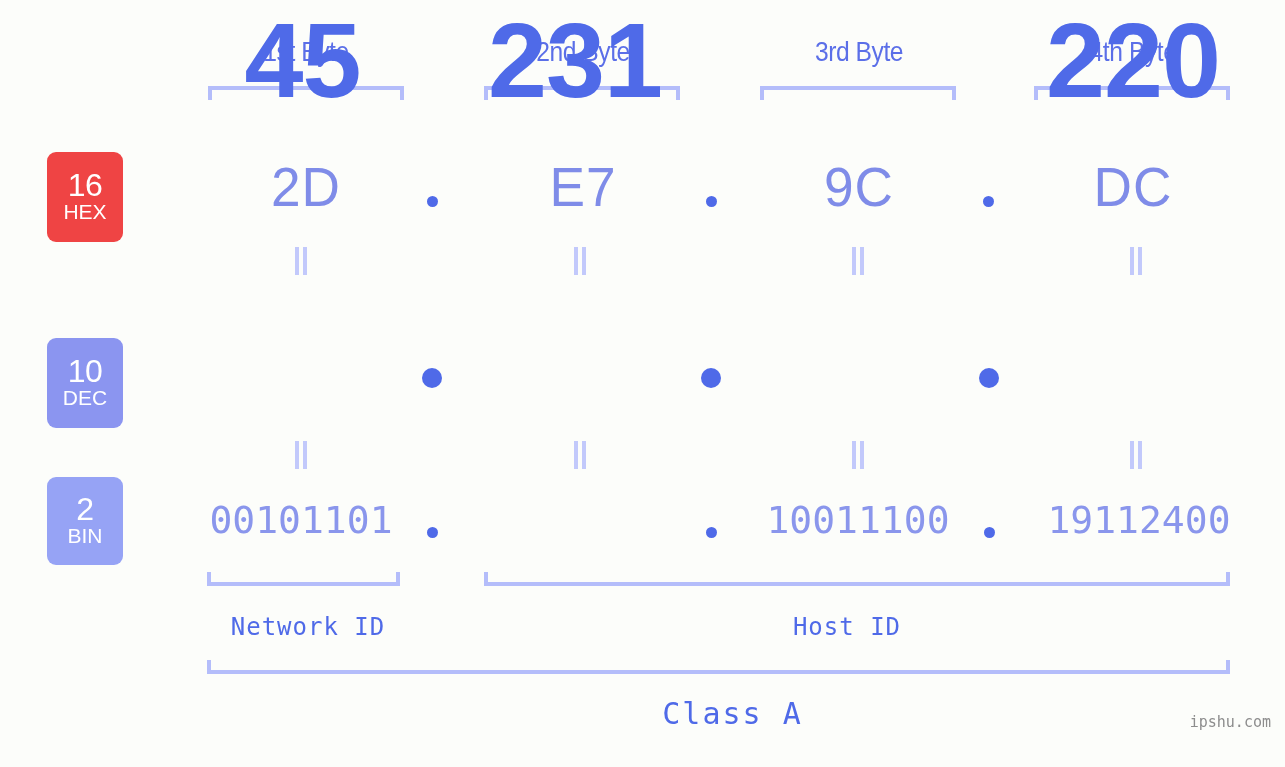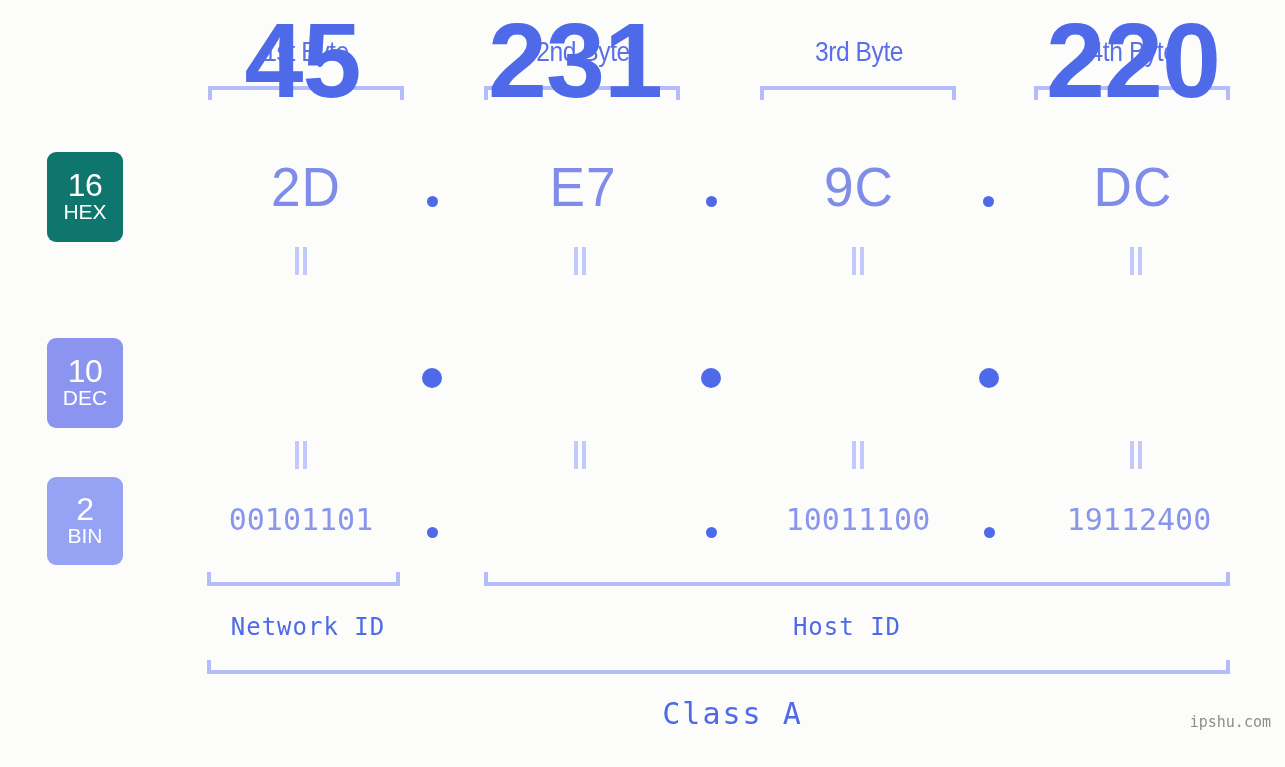--- a/index.html
+++ b/index.html
@@ -77,21 +77,21 @@
     line-height: 30px;
     font-weight: 400;
     letter-spacing: -0.5px;
   }
   .badge .nm {
     font-size: 21px;
     line-height: 24px;
     font-weight: 400;
     letter-spacing: 0px;
   }
-  .badge-hex { top: 152px; height: 90px; background: #0f766e; }
+  .badge-hex { top: 152px; height: 90px; background: #ef4444; }
   .badge-dec { top: 313px; height: 90px; background: #8b95f0; margin-top: 25px; }
   .badge-bin { top: 477px; height: 88px; background: #96a3f5; }
 
   
   .hex-val {
     position: absolute;
     top: 155px;
     height: 64px;
     line-height: 64px;
     text-align: center;
@@ -149,21 +149,21 @@
   }
 
   
   .bin-val {
     position: absolute;
     top: 494px;
     height: 52px;
     line-height: 52px;
     text-align: center;
     font-family: "DejaVu Sans Mono", monospace;
-    font-size: 30px;
+    font-size: 38px;
     color: #8a96ec;
     letter-spacing: 0px;
     white-space: nowrap;
   }
   .bin-dot {
     position: absolute;
     top: 527px;
     width: 11px;
     height: 11px;
     border-radius: 50%;

